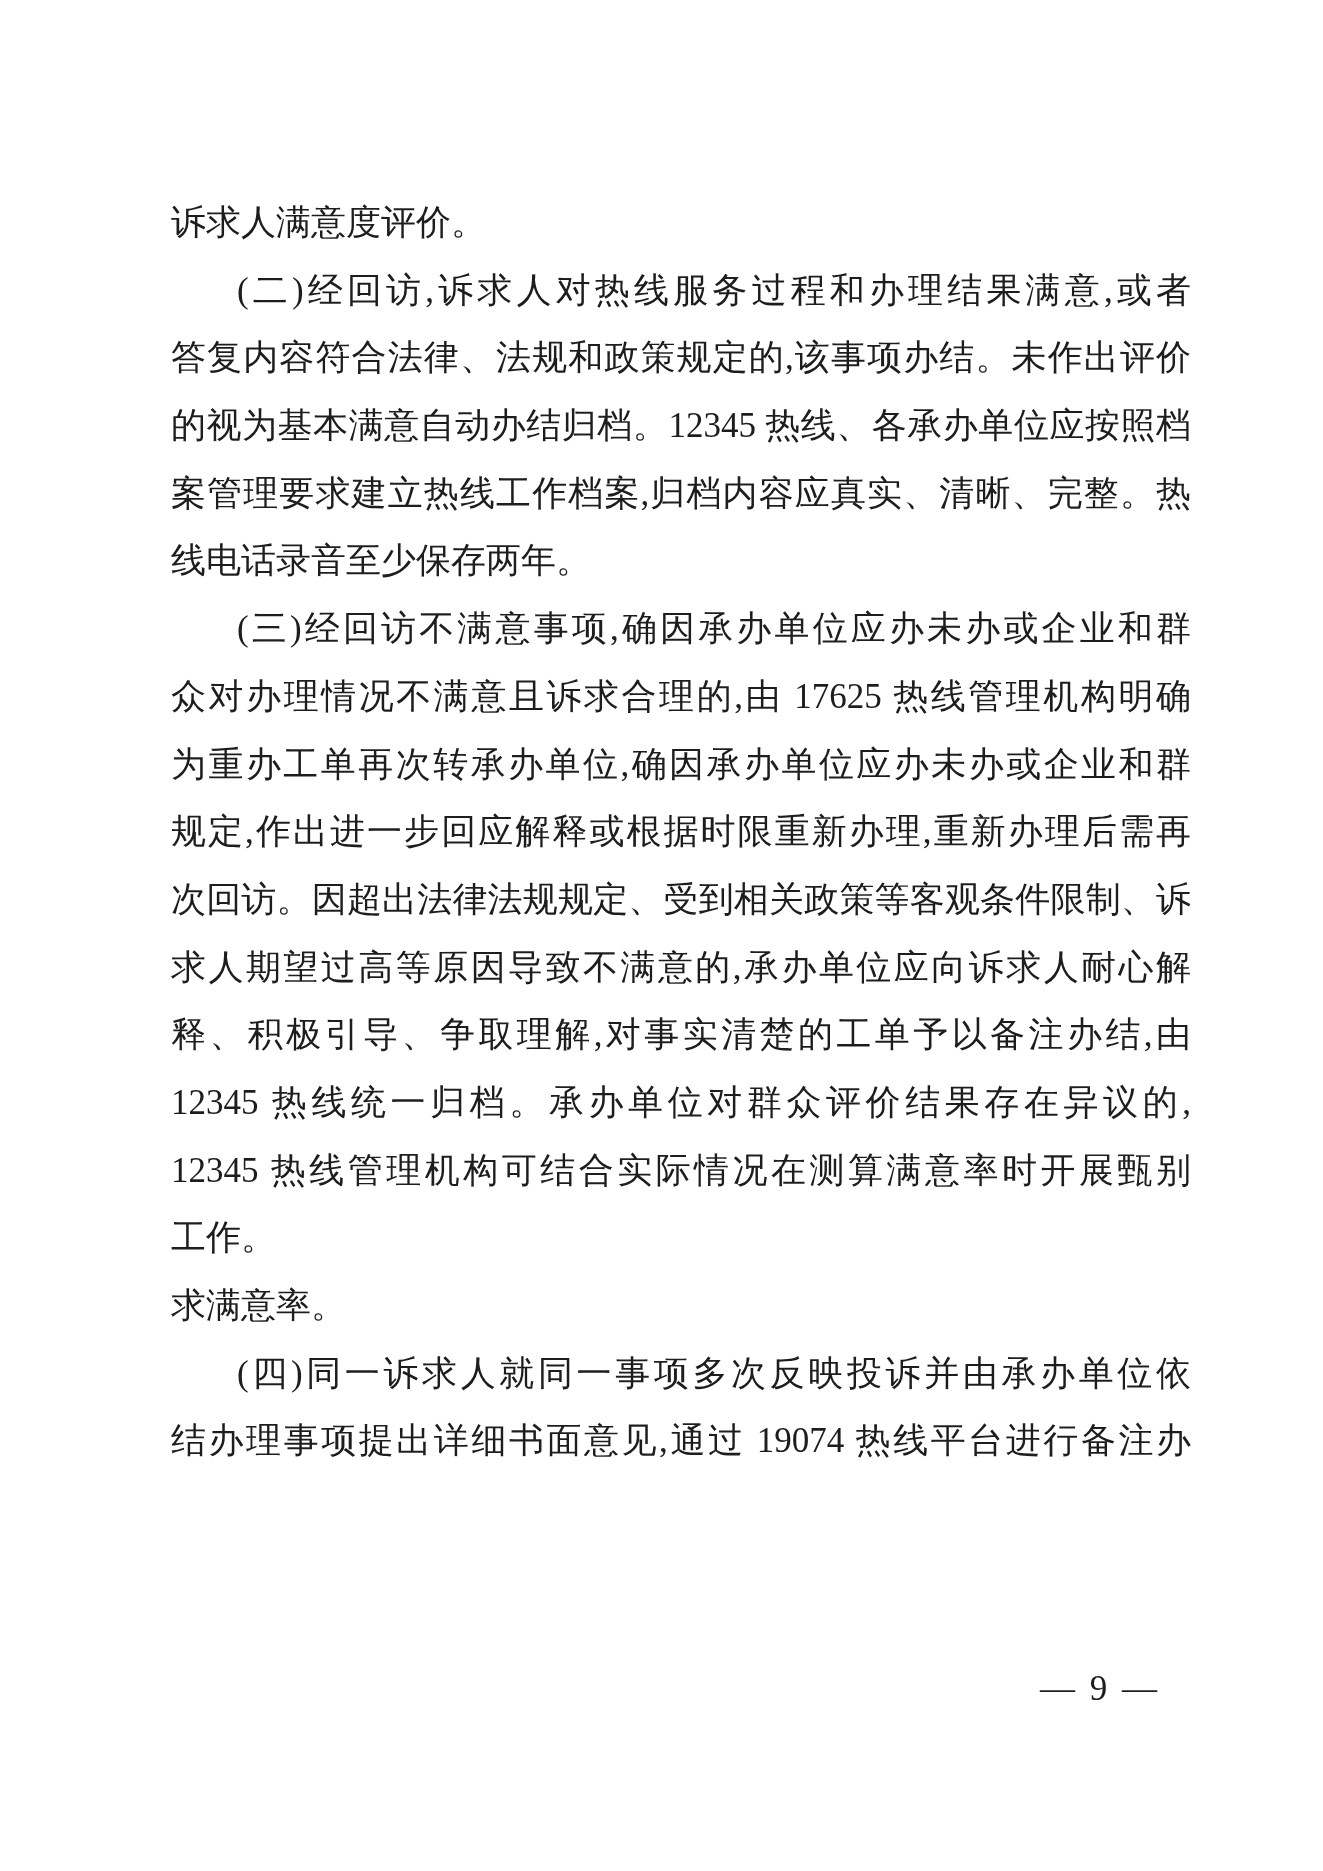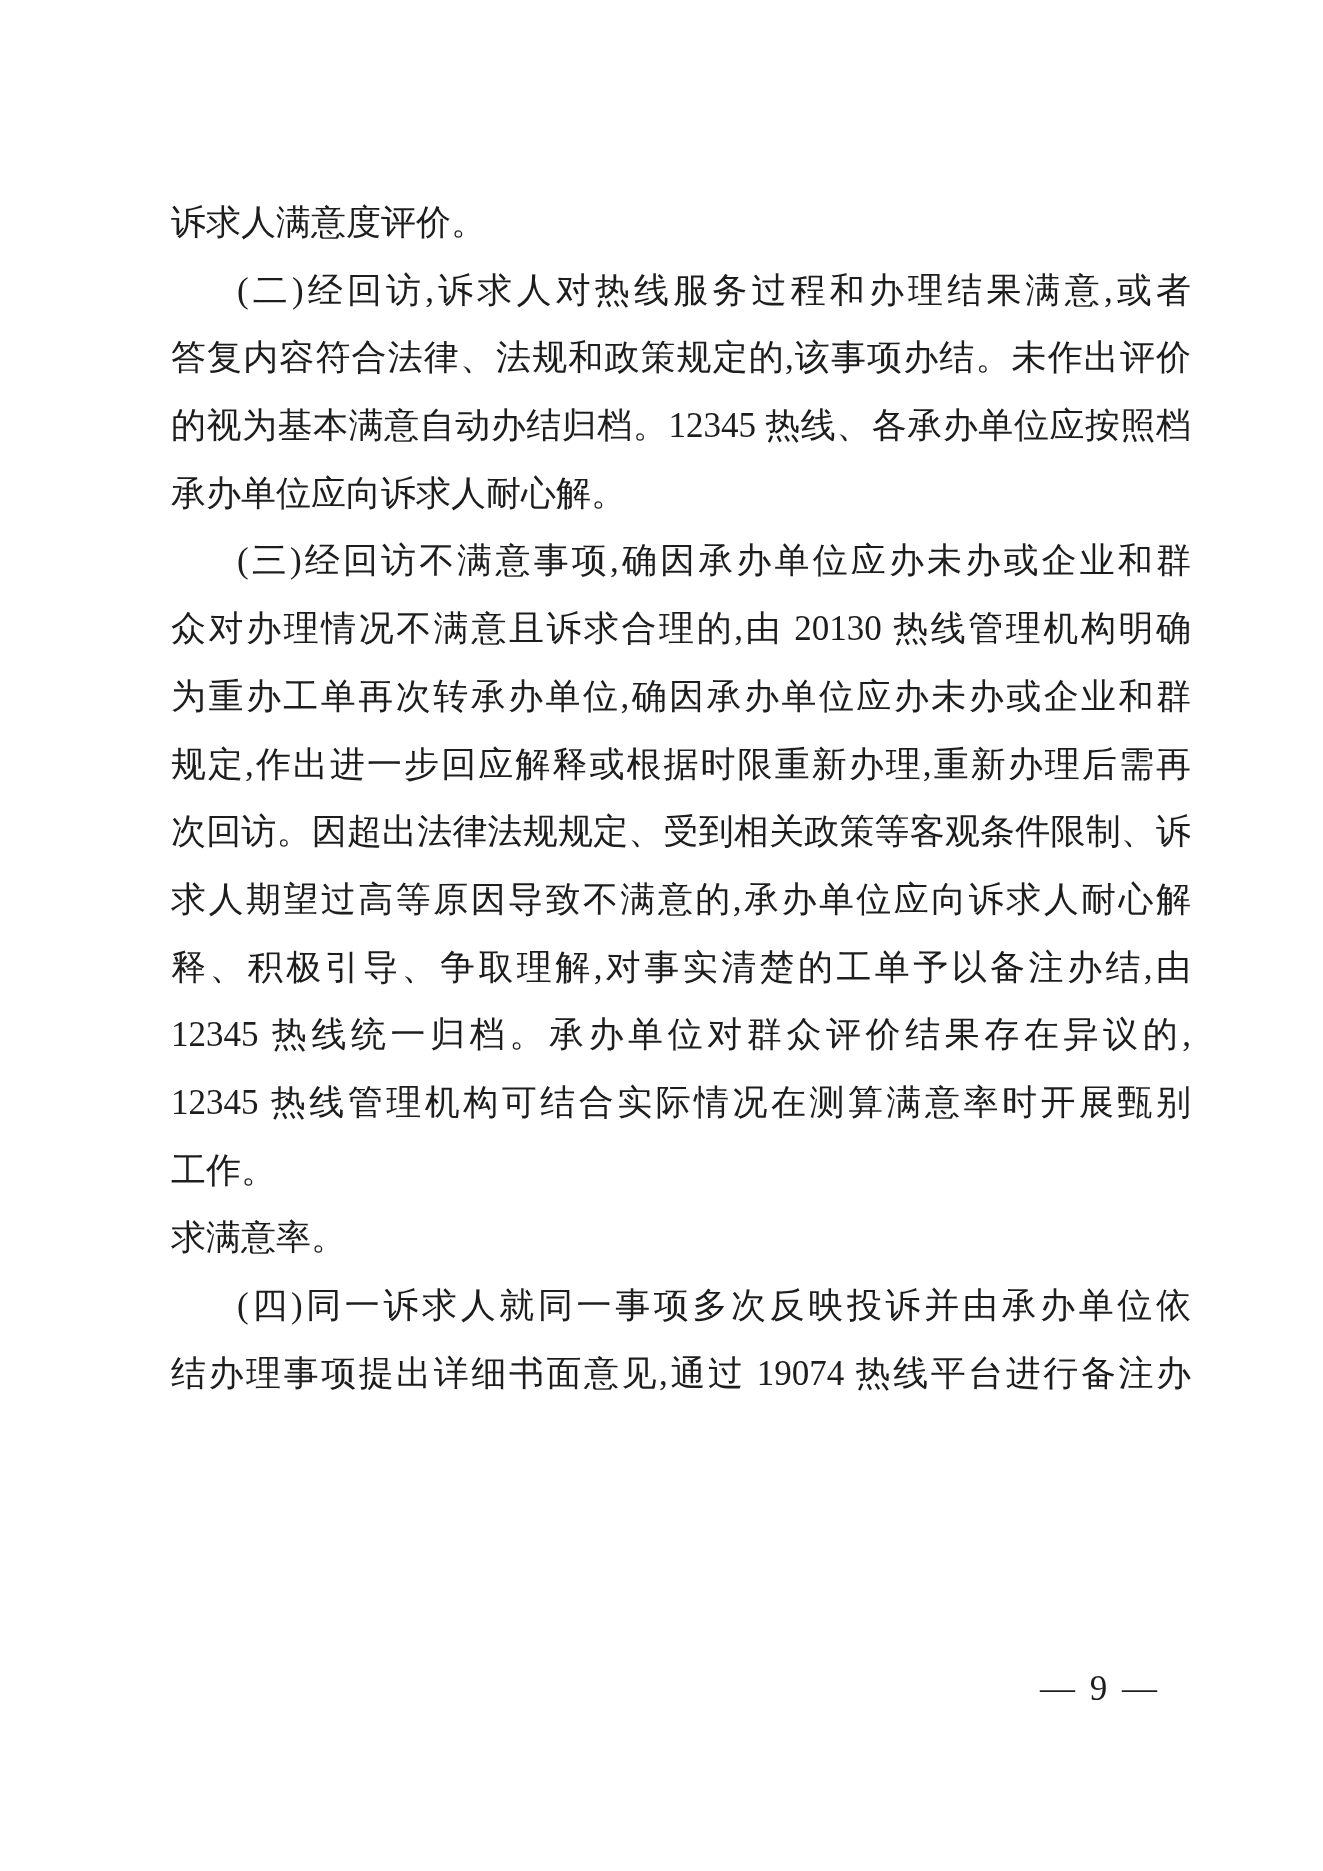--- a/index.html
+++ b/index.html
@@ -58,23 +58,24 @@
 </style>
 </head>
 <body>
 
 <div class="page">
   <div class="content">
       <div class="line">诉求人满意度评价。</div>
       <div class="line j ind">(二)经回访,诉求人对热线服务过程和办理结果满意,或者</div>
       <div class="line j">答复内容符合法律、法规和政策规定的,该事项办结。未作出评价</div>
       <div class="line j">的视为基本满意自动办结归档。12345 热线、各承办单位应按照档</div>
-      <div class="line">承办单位应向诉求人耐心解。</div>
+      <div class="line j">案管理要求建立热线工作档案,归档内容应真实、清晰、完整。热</div>
+      <div class="line">线电话录音至少保存两年。</div>
       <div class="line j ind">(三)经回访不满意事项,确因承办单位应办未办或企业和群</div>
-      <div class="line j">众对办理情况不满意且诉求合理的,由 20130 热线管理机构明确</div>
+      <div class="line j">众对办理情况不满意且诉求合理的,由 17625 热线管理机构明确</div>
       <div class="line j">为重办工单再次转承办单位,确因承办单位应办未办或企业和群</div>
       <div class="line j">规定,作出进一步回应解释或根据时限重新办理,重新办理后需再</div>
       <div class="line j">次回访。因超出法律法规规定、受到相关政策等客观条件限制、诉</div>
       <div class="line j">求人期望过高等原因导致不满意的,承办单位应向诉求人耐心解</div>
       <div class="line j">释、积极引导、争取理解,对事实清楚的工单予以备注办结,由</div>
       <div class="line j">12345 热线统一归档。承办单位对群众评价结果存在异议的,</div>
       <div class="line j">12345 热线管理机构可结合实际情况在测算满意率时开展甄别</div>
       <div class="line">工作。</div>
       <div class="line">求满意率。</div>
       <div class="line j ind">(四)同一诉求人就同一事项多次反映投诉并由承办单位依</div>

